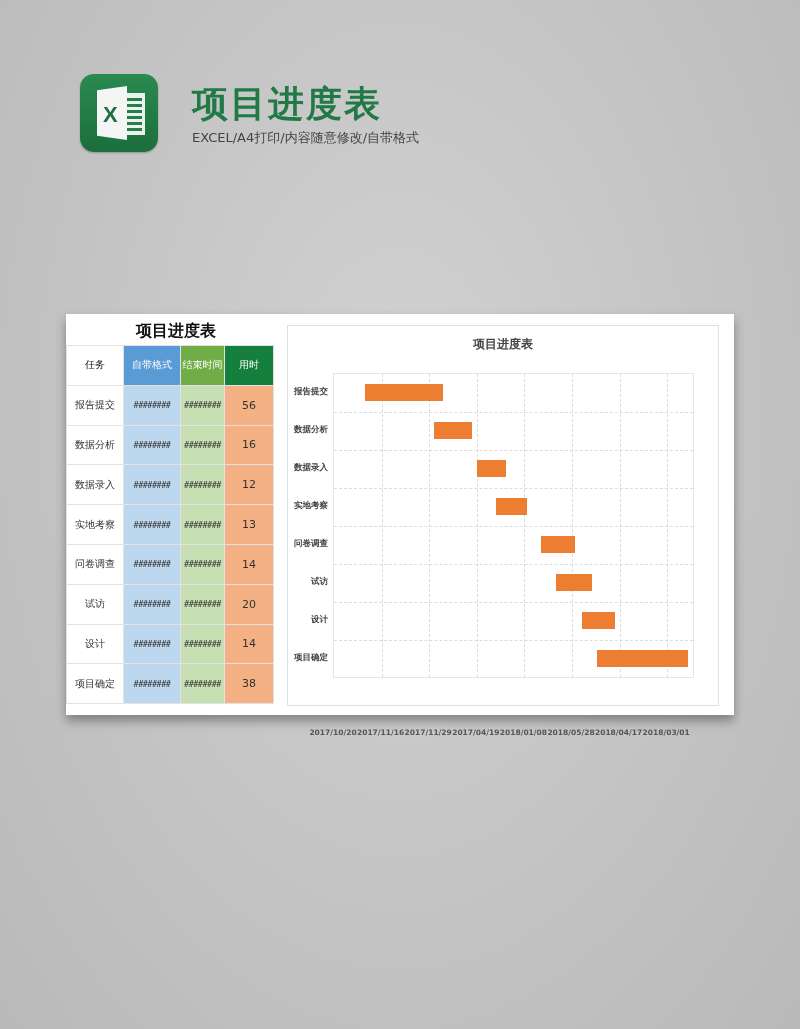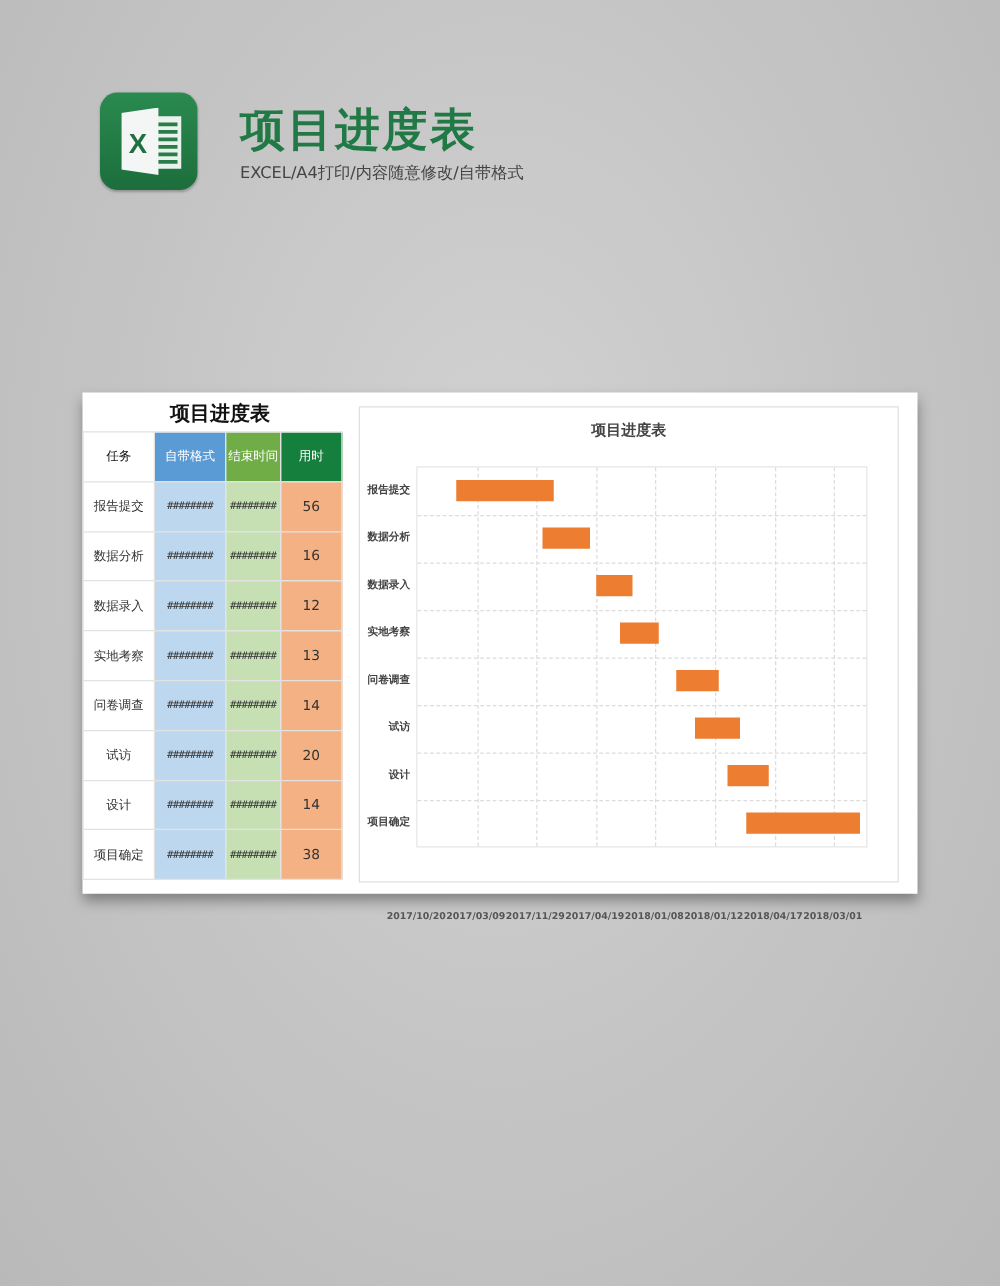--- a/index.html
+++ b/index.html
@@ -193,21 +193,21 @@
       <div class="bar" style="left:100px; width:38px; top:48px"></div>
       <div class="bar" style="left:143px; width:29px; top:86px"></div>
       <div class="bar" style="left:162px; width:31px; top:124px"></div>
       <div class="bar" style="left:207px; width:34px; top:162px"></div>
       <div class="bar" style="left:222px; width:36px; top:200px"></div>
       <div class="bar" style="left:248px; width:33px; top:238px"></div>
       <div class="bar" style="left:263px; width:91px; top:276px"></div>
     </div>
 
     <div class="xlab" style="left:45px">2017/10/20</div>
-    <div class="xlab" style="left:92.6px">2017/03/09</div>
+    <div class="xlab" style="left:92.6px">2017/11/16</div>
     <div class="xlab" style="left:140.2px">2017/11/29</div>
     <div class="xlab" style="left:187.8px">2017/04/19</div>
     <div class="xlab" style="left:235.4px">2018/01/08</div>
-    <div class="xlab" style="left:283px">2018/01/12</div>
+    <div class="xlab" style="left:283px">2018/05/28</div>
     <div class="xlab" style="left:330.6px">2018/04/17</div>
     <div class="xlab" style="left:378.2px">2018/03/01</div>
   </div>
 </div>
 
 </body></html>

